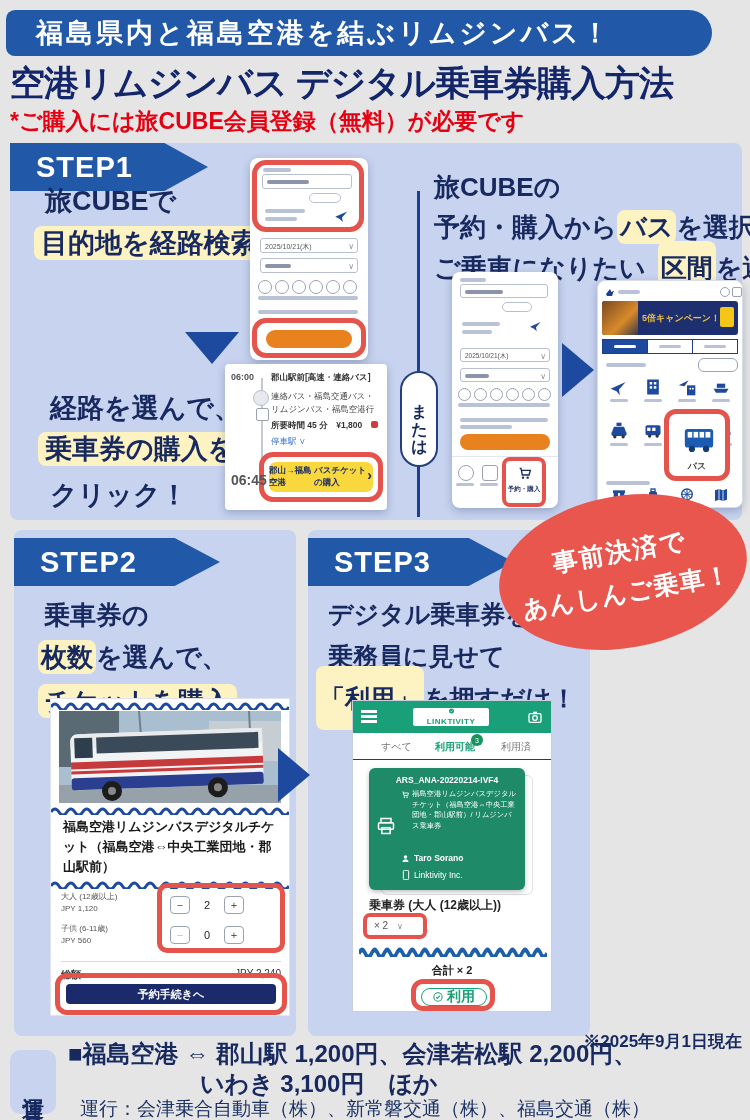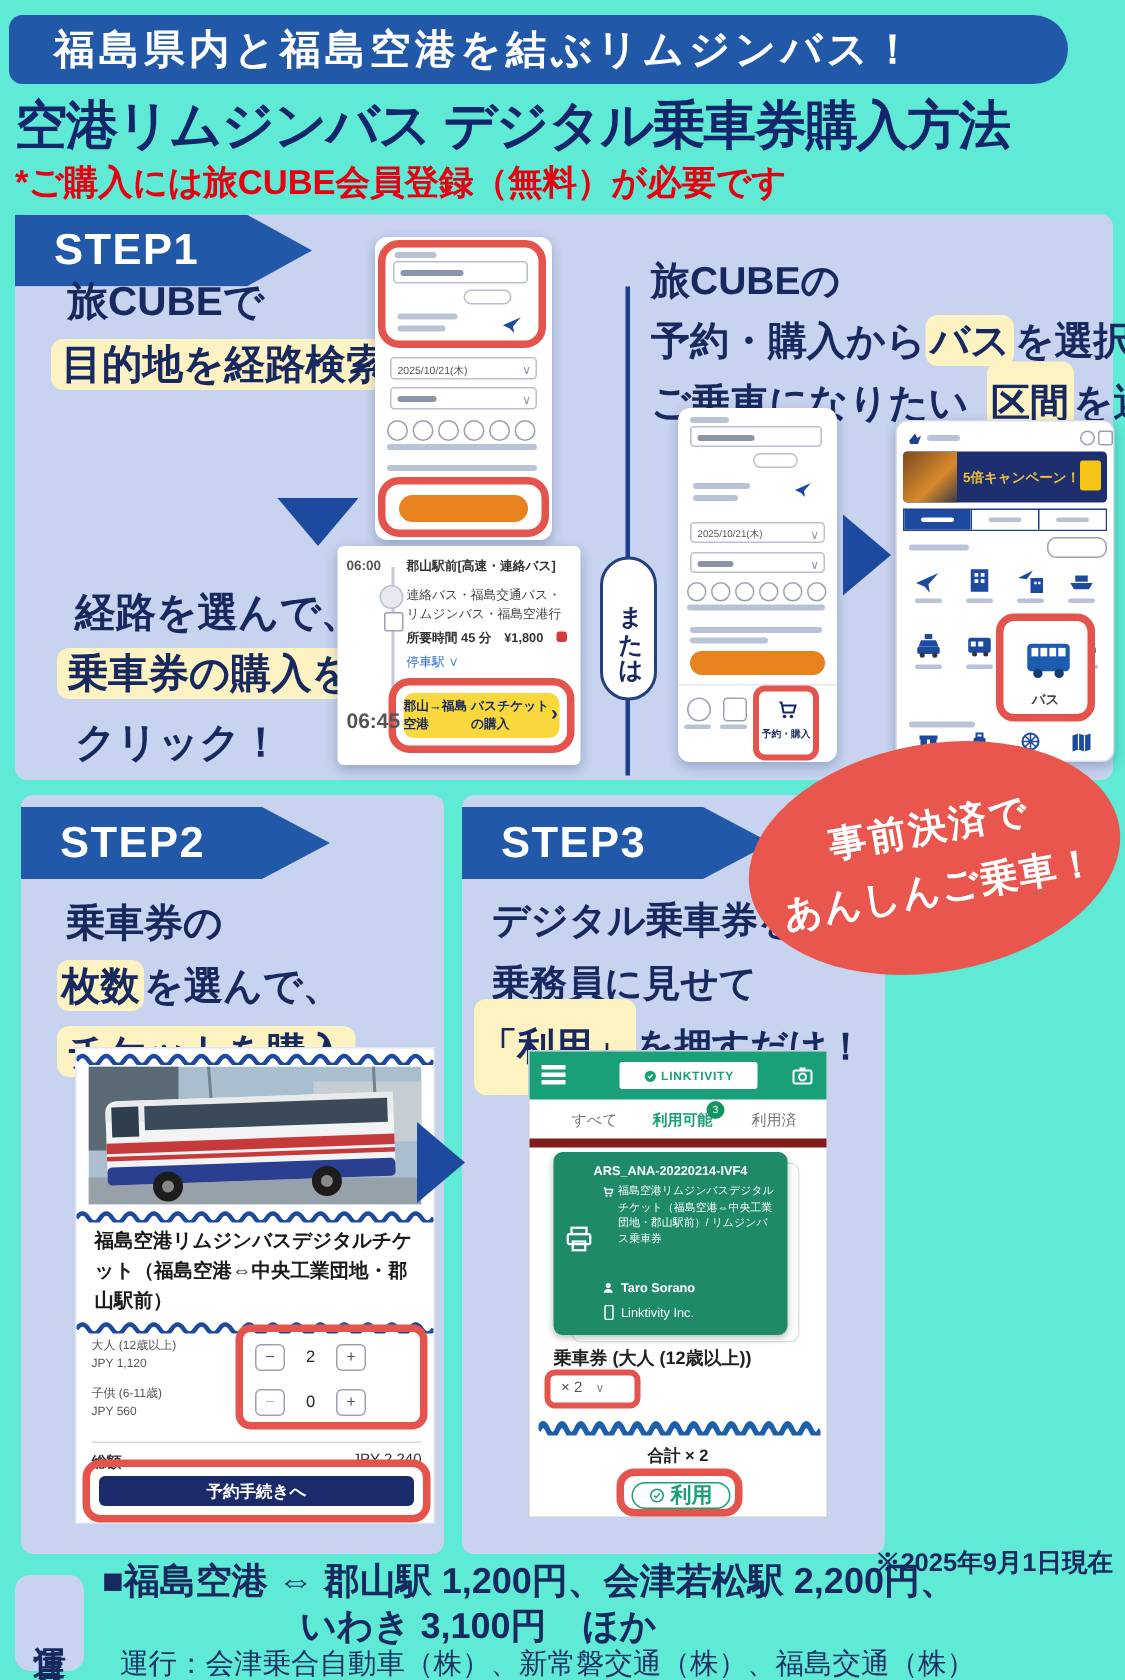--- a/index.html
+++ b/index.html
@@ -1,16 +1,16 @@
 <!DOCTYPE html>
 <html><head>
 <meta charset="utf-8">
 <style>
   html,body{margin:0;padding:0;background:#fff;}
-  .stage{position:relative;width:750px;height:1120px;background:#5eead4;overflow:hidden;
+  .stage{position:relative;width:750px;height:1120px;background:#e5e5e5;overflow:hidden;
          font-family:"Liberation Sans",sans-serif;color:#17295f;}
   .abs{position:absolute;}
   .panel{background:#c7d3ef;border-radius:8px;}
   .step-banner{background:#2159a8;color:#fff;font-size:29px;font-weight:800;letter-spacing:1px;
     display:flex;align-items:center;padding-left:26px;
     clip-path:polygon(0 0,78% 0,100% 50%,78% 100%,0 100%);}
   .lead{font-size:26px;font-weight:800;color:#17295f;white-space:nowrap;line-height:1.35;}
   .hl{background:#fcf2c2;border-radius:8px;padding:2px 7px;}
   .phone{background:#fff;border-radius:8px;box-shadow:0 3px 8px rgba(30,50,100,.28);}
   .redbox{border:5px solid #e4544c;border-radius:14px;box-sizing:border-box;}
@@ -402,34 +402,34 @@
       <span class="hl" style="padding:18px 4px;">「利用」</span><span>を押すだけ！</span>
     </div>
 
     <div class="abs" style="left:44px;top:170px;width:200px;height:312px;background:#fff;border:1px solid #c9cfdd;box-sizing:border-box;">
       <div class="abs" style="left:0;top:0;width:100%;height:32px;background:#19a078;">
         <div style="position:absolute;left:8px;top:9px;width:16px;height:13px;">
           <div style="height:2.5px;background:#fff;margin-bottom:2.5px;"></div>
           <div style="height:2.5px;background:#fff;margin-bottom:2.5px;"></div>
           <div style="height:2.5px;background:#fff;"></div>
         </div>
-        <div class="abs" style="left:60px;top:7px;width:92px;height:18px;background:#fff;border-radius:2px;display:flex;align-items:center;justify-content:center;gap:3px;">
+        <div class="abs" style="left:60px;top:7px;width:76px;height:18px;background:#fff;border-radius:2px;display:flex;align-items:center;justify-content:center;gap:3px;flex-direction:column;">
           <svg width="9" height="9" viewBox="0 0 24 24">
               <circle cx="12" cy="12" r="10" fill="#19a078"></circle>
               <path d="M8 12l3 3 5-6" stroke="#fff" stroke-width="2.5" fill="none"></path>
             </svg>
           <span style="font-size:8px;font-weight:800;color:#19a078;letter-spacing:.5px;">LINKTIVITY</span>
         </div>
         <svg style="position:absolute;right:8px;top:8px;" width="16" height="16" viewBox="0 0 24 24">
           <rect x="3" y="7" width="18" height="13" rx="2" fill="none" stroke="#fff" stroke-width="2"></rect>
             <circle cx="12" cy="13.5" r="3.5" fill="none" stroke="#fff" stroke-width="2"></circle>
             <rect x="9" y="4" width="6" height="3" fill="#fff"></rect>
         </svg>
       </div>
-      <div class="abs" style="left:0;top:32px;width:100%;height:26px;border-bottom:6px solid #7f1d1d;">
+      <div class="abs" style="left:0;top:32px;width:100%;height:26px;border-bottom:1px solid #7f1d1d;">
         <span class="abs" style="left:28px;top:7px;font-size:10px;color:#777;">すべて</span>
         <span class="abs" style="left:82px;top:7px;font-size:10px;color:#19a078;font-weight:700;">利用可能</span>
         <span class="abs" style="left:118px;top:1px;width:12px;height:12px;background:#14955f;color:#fff;border-radius:50%;font-size:7px;display:flex;align-items:center;justify-content:center;">3</span>
         <span class="abs" style="left:148px;top:7px;font-size:10px;color:#777;">利用済</span>
       </div>
       <div class="abs" style="left:28px;top:74px;width:150px;height:118px;background:#fff;border:1px solid #e0e0e0;border-radius:6px;"></div>
       <div class="abs" style="left:16px;top:67px;width:156px;height:122px;background:#1e8a68;border-radius:6px;box-shadow:0 2px 5px rgba(0,0,0,.25);color:#fff;">
         <div style="position:absolute;left:0;top:7px;width:100%;text-align:center;font-size:8.5px;font-weight:700;">ARS_ANA-20220214-IVF4</div>
         <svg style="position:absolute;left:7px;top:48px;" width="20" height="20" viewBox="0 0 24 24">
           <rect x="6" y="3" width="12" height="5" fill="none" stroke="#fff" stroke-width="1.8"></rect>

